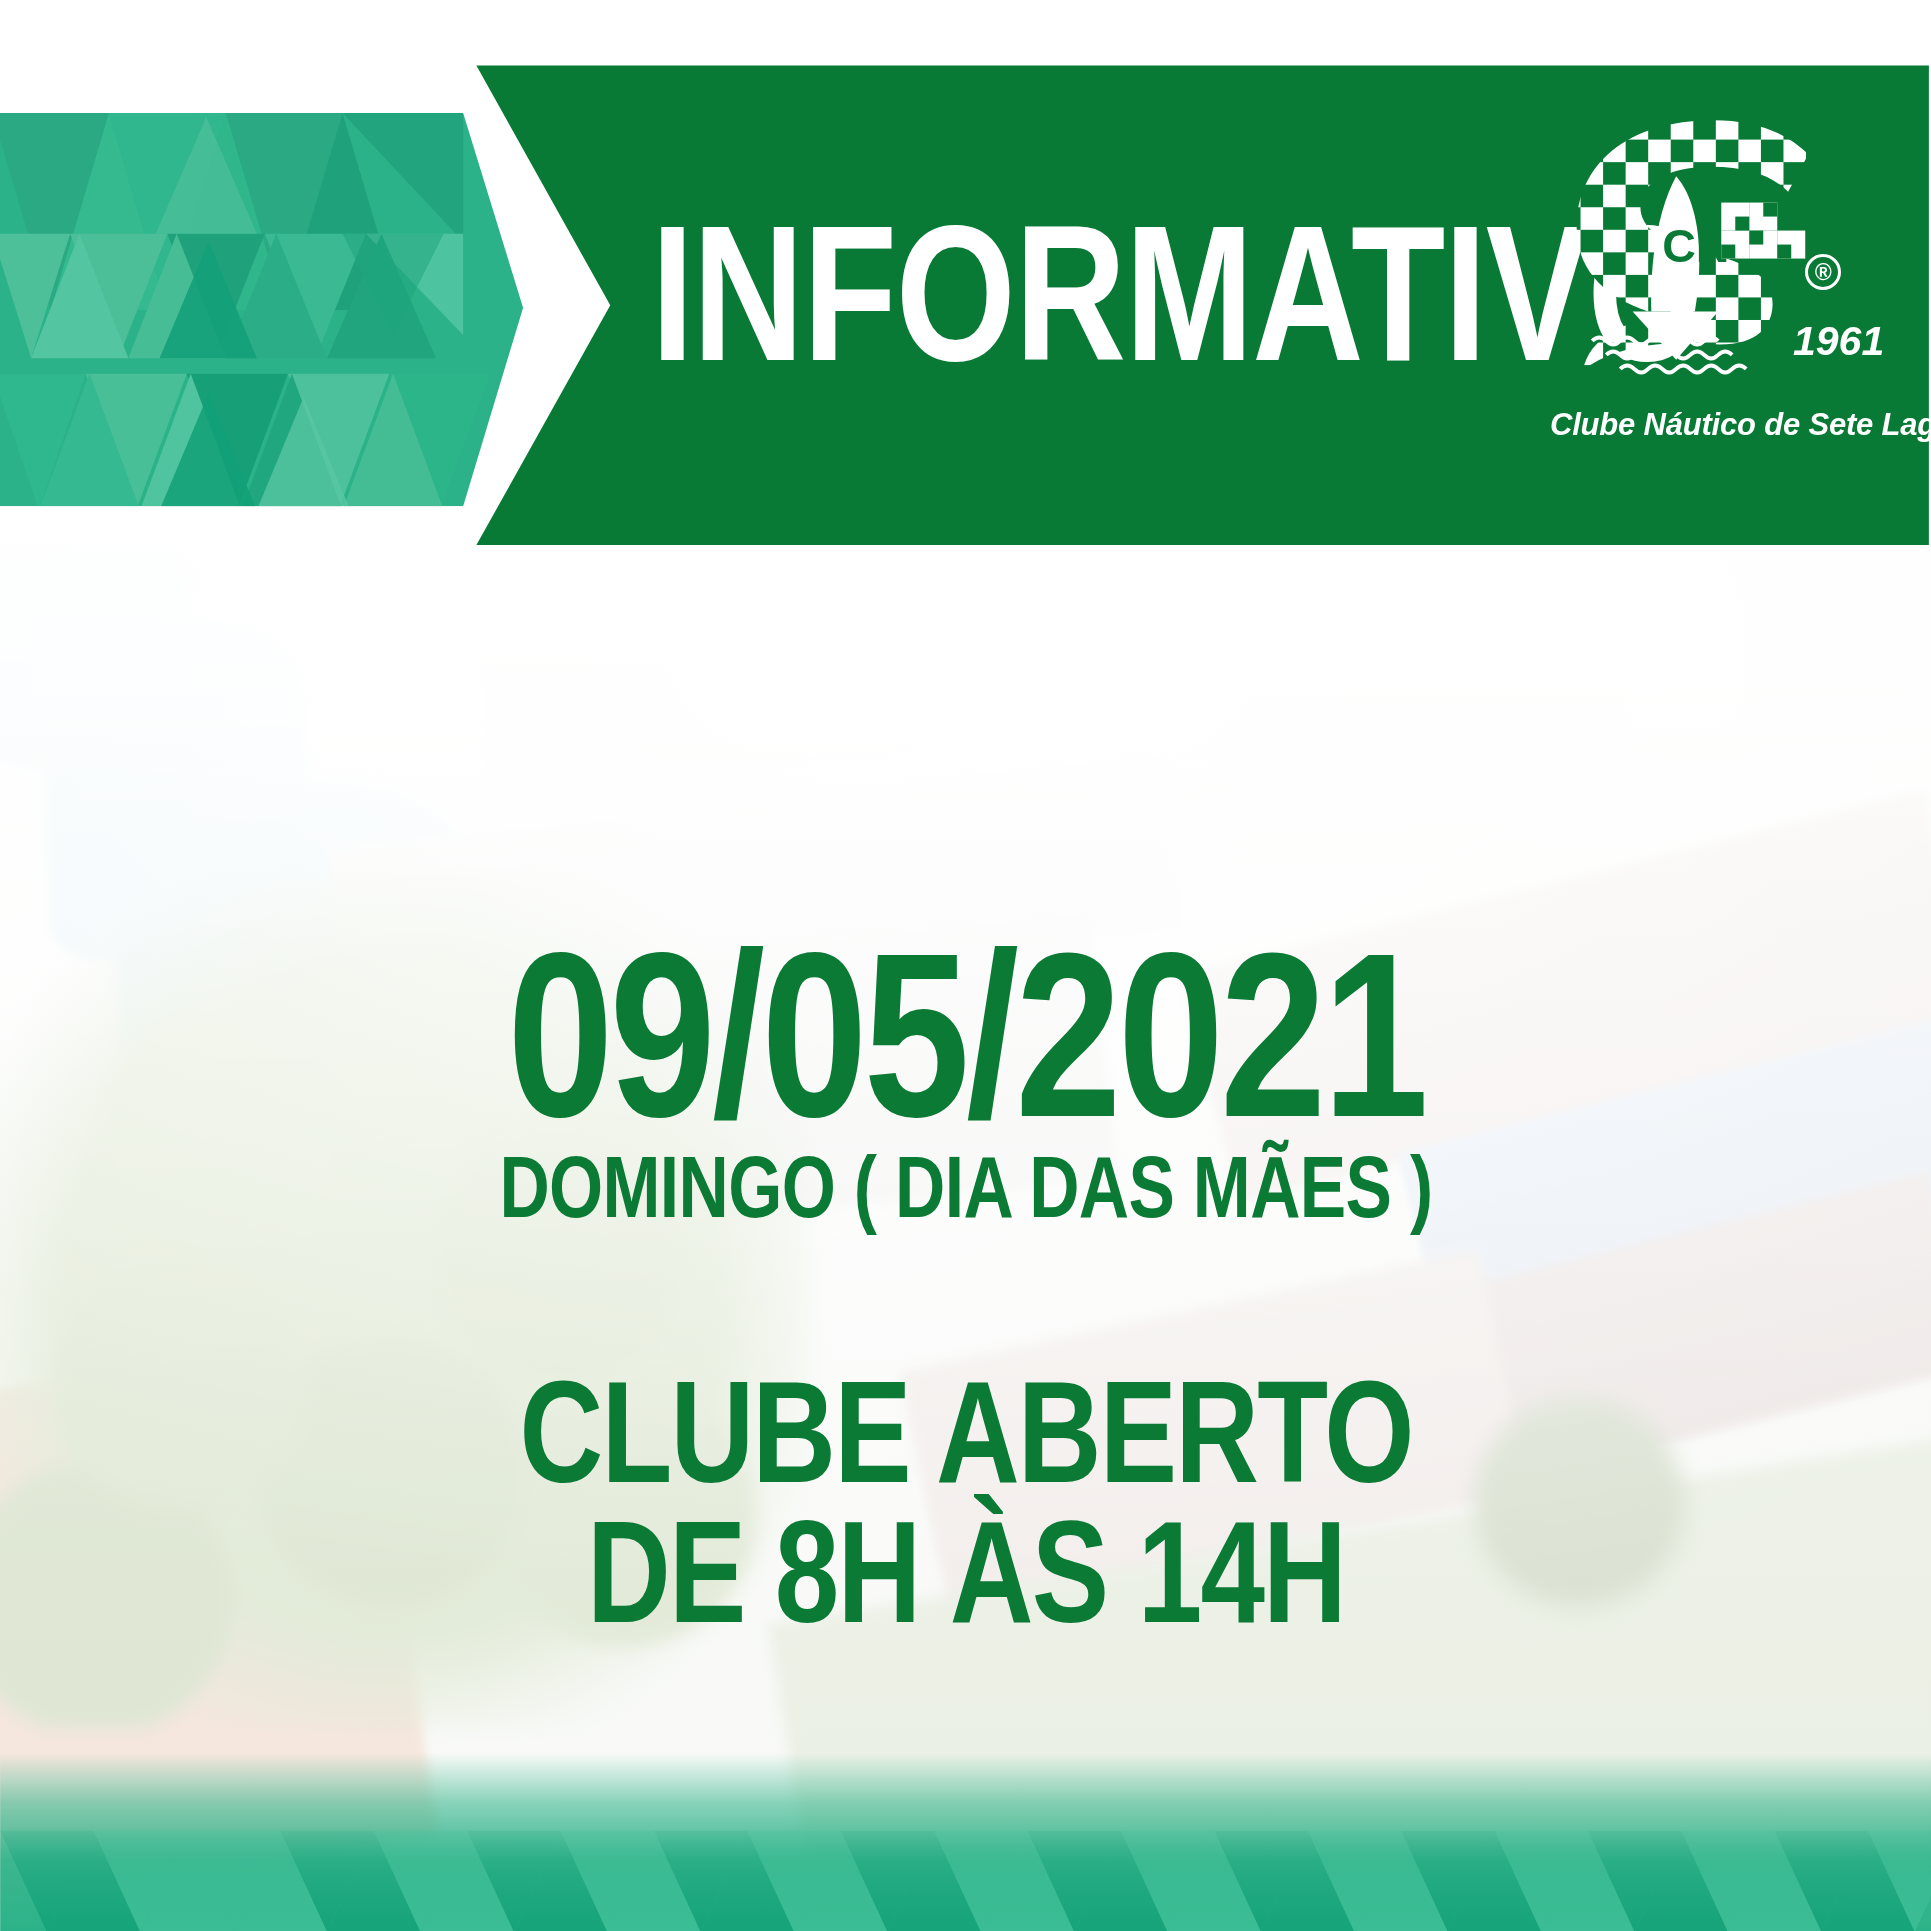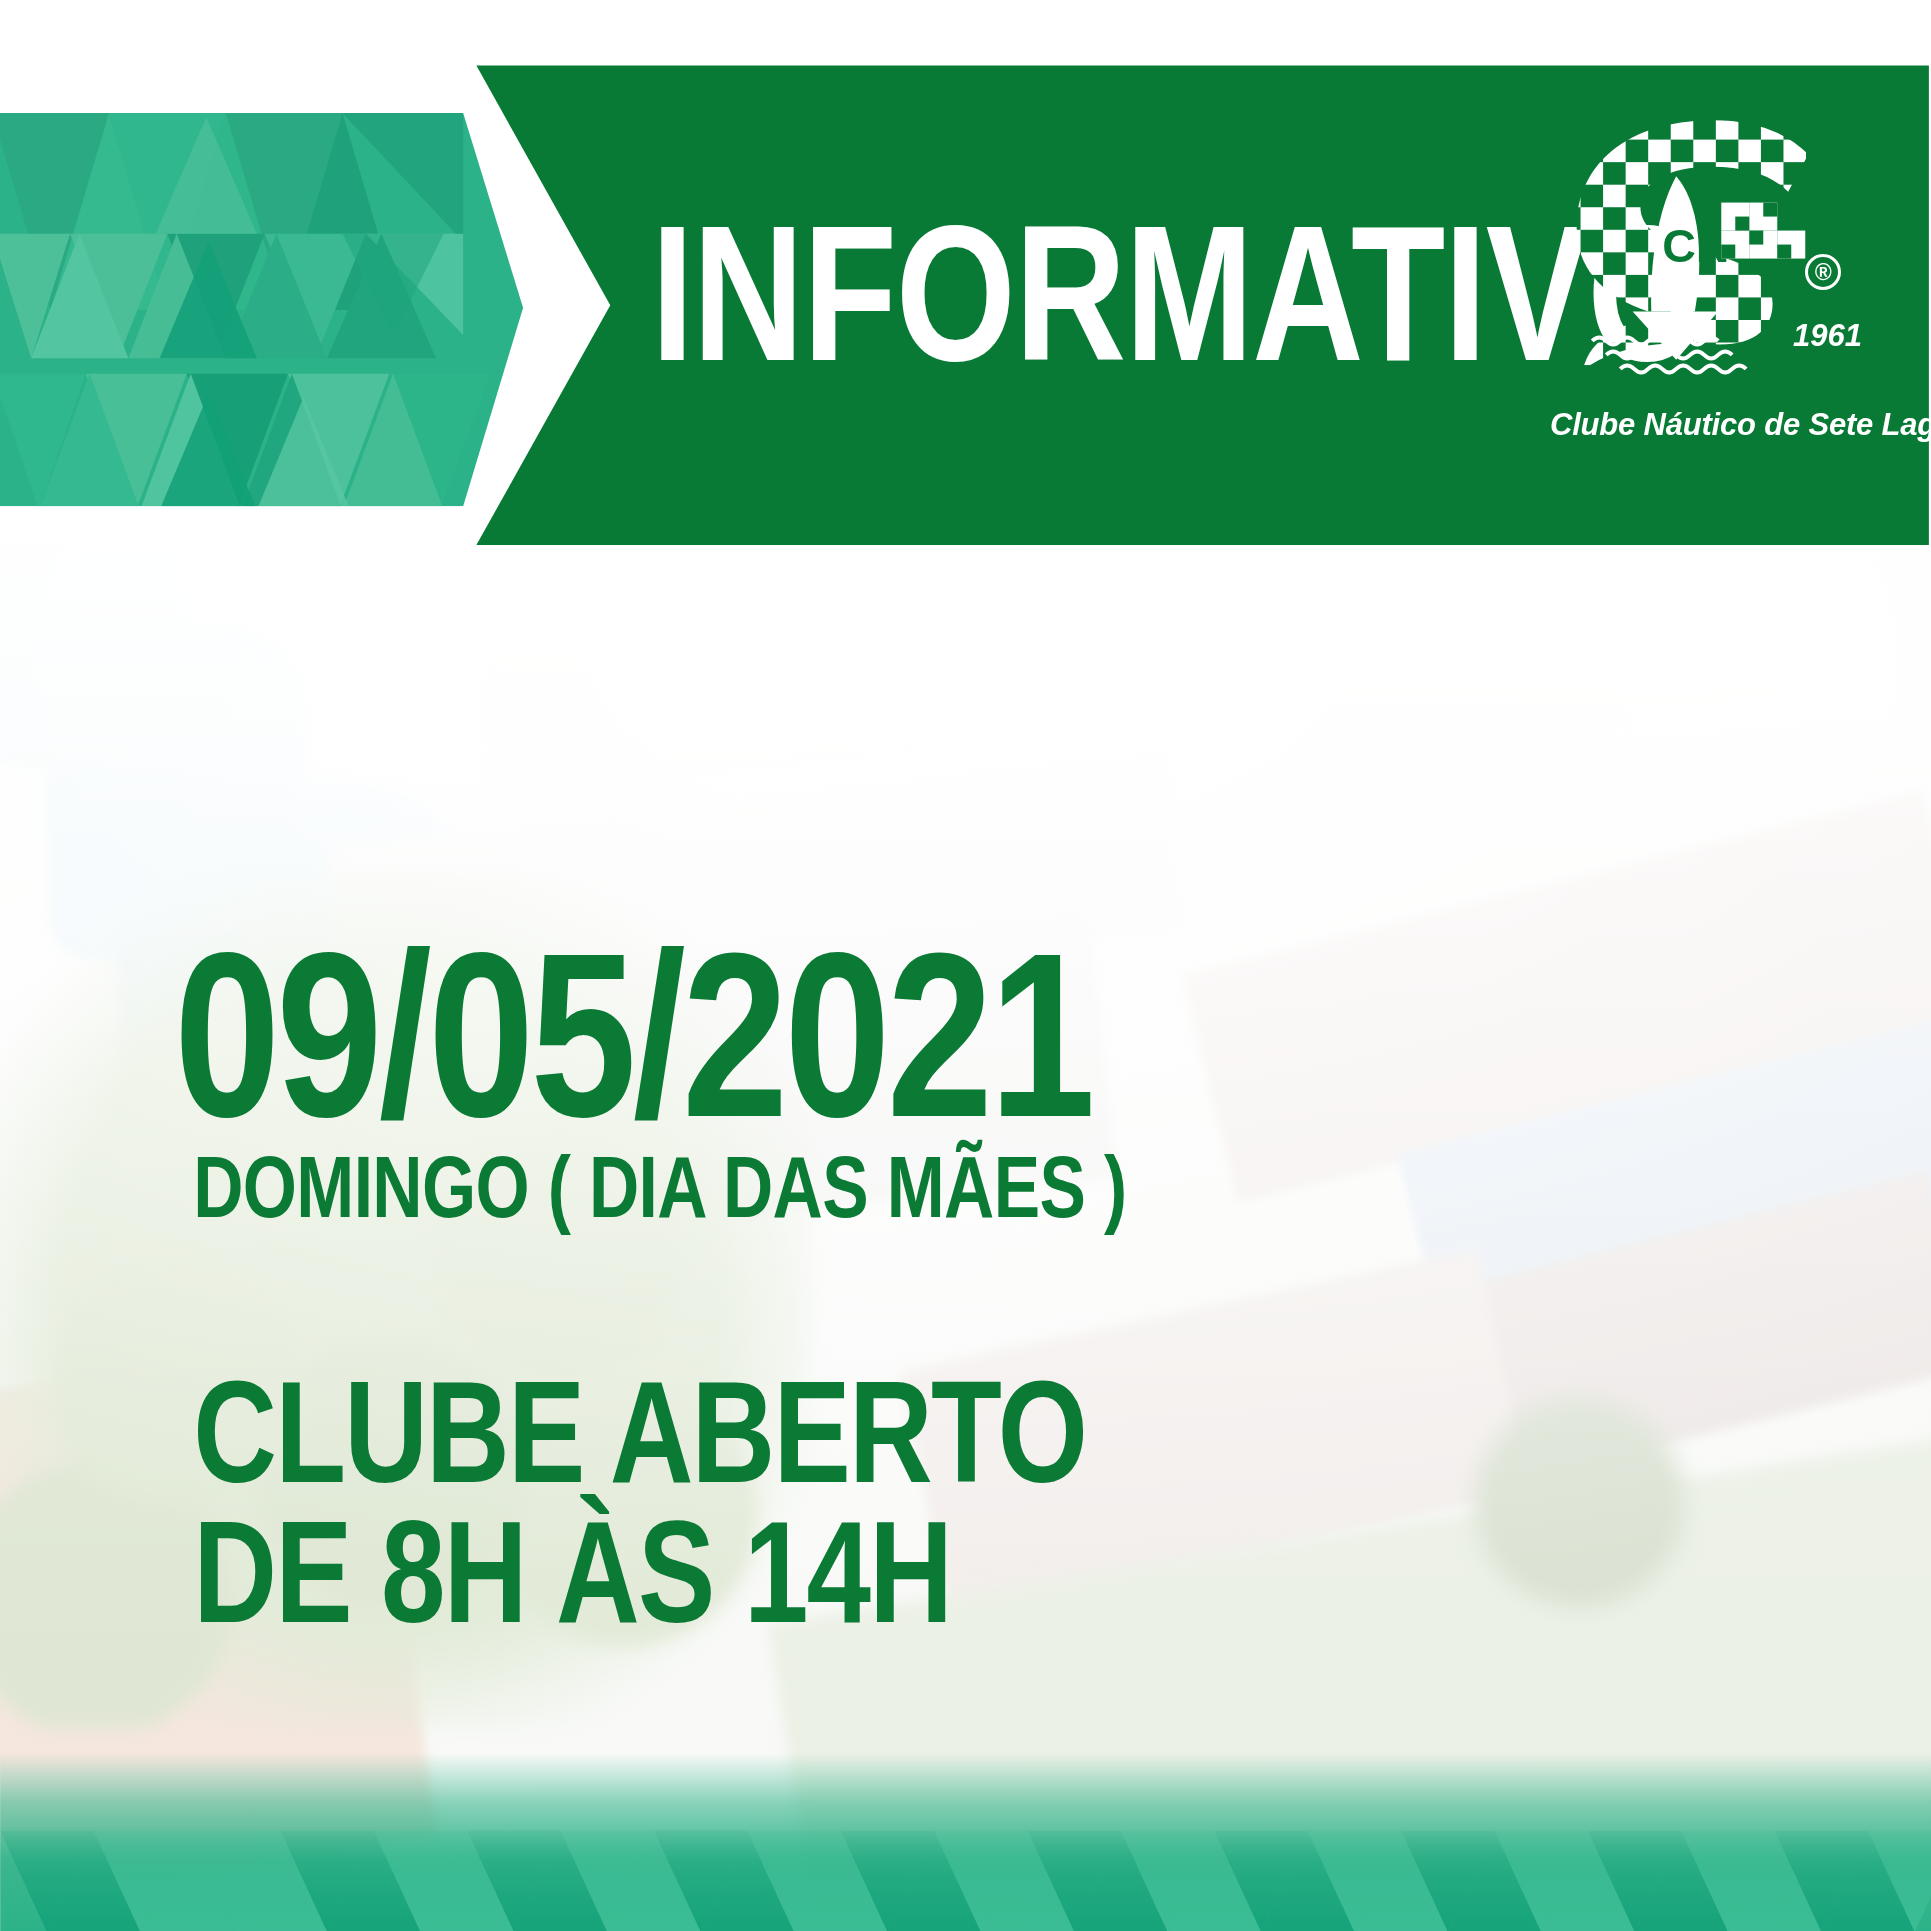--- a/index.html
+++ b/index.html
@@ -167,34 +167,34 @@
   }
   .logo-mark { position:absolute; left:7.8px; top:0; width:311px; height:280px; }
   .logo-reg {
     position:absolute; left:255px; top:137px;
     width:36px; height:36px; border:3.1px solid #fff; border-radius:50%;
     color:#fff; font-size:23px; font-weight:700; font-style:italic;
     text-align:center; line-height:31px;
   }
   .logo-year {
     position:absolute; left:243px; top:201px;
-    color:#fff; font-size:31px; font-weight:700; font-style:italic;
+    color:#fff; font-size:41px; font-weight:700; font-style:italic;
     letter-spacing:0px;
   }
   .logo-tagline {
     position:absolute; left:0; top:290px; width:366px;
     text-align:center; color:#ffffff;
     font-size:31px; font-weight:700; font-style:italic;
     letter-spacing:-0.2px; white-space:nowrap;
   }
 
   
   .content {
     position:absolute; left:0; top:545px; width:1932px; height:1387px;
-    text-align:left;
+    text-align:center;
   }
   .date-big {
     position:absolute; left:0; right:0; top:389px;
     color:#0b7a35;
     font-size:233px; font-weight:700; line-height:202px;
     letter-spacing:-4.7px;
     transform:scaleX(0.82); transform-origin:center center;
     white-space:nowrap;
   }
   .date-sub {

